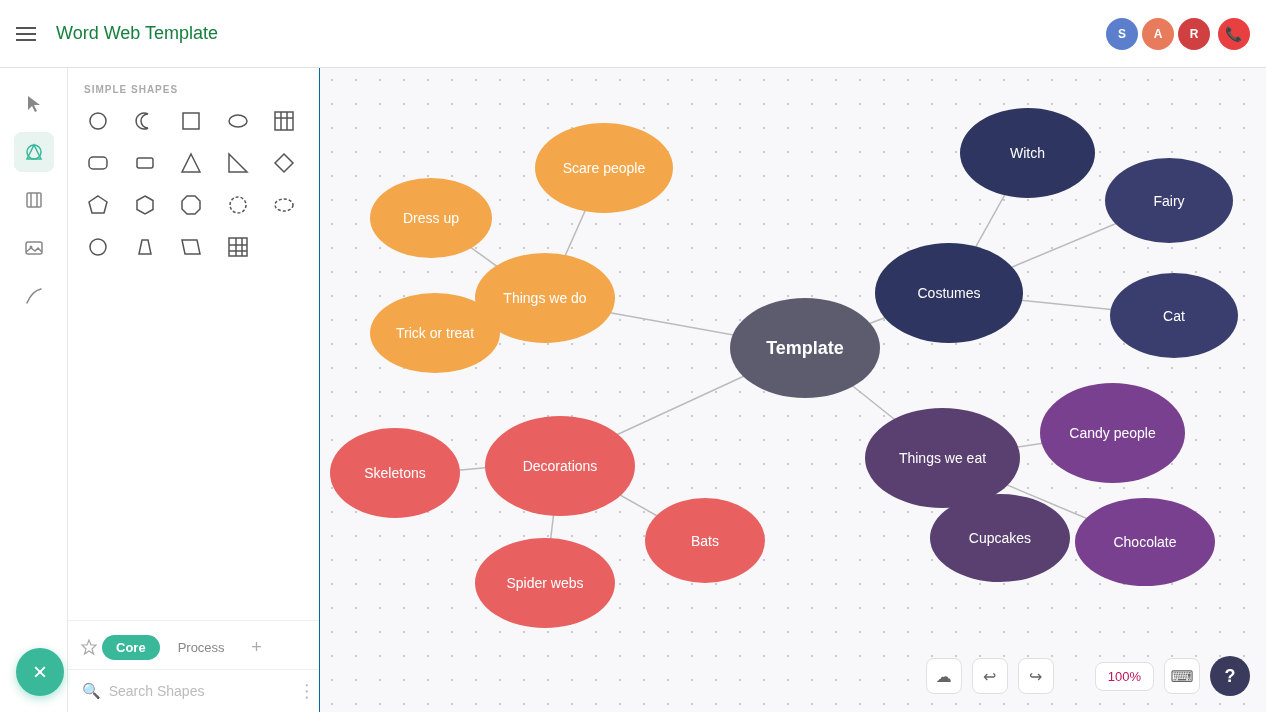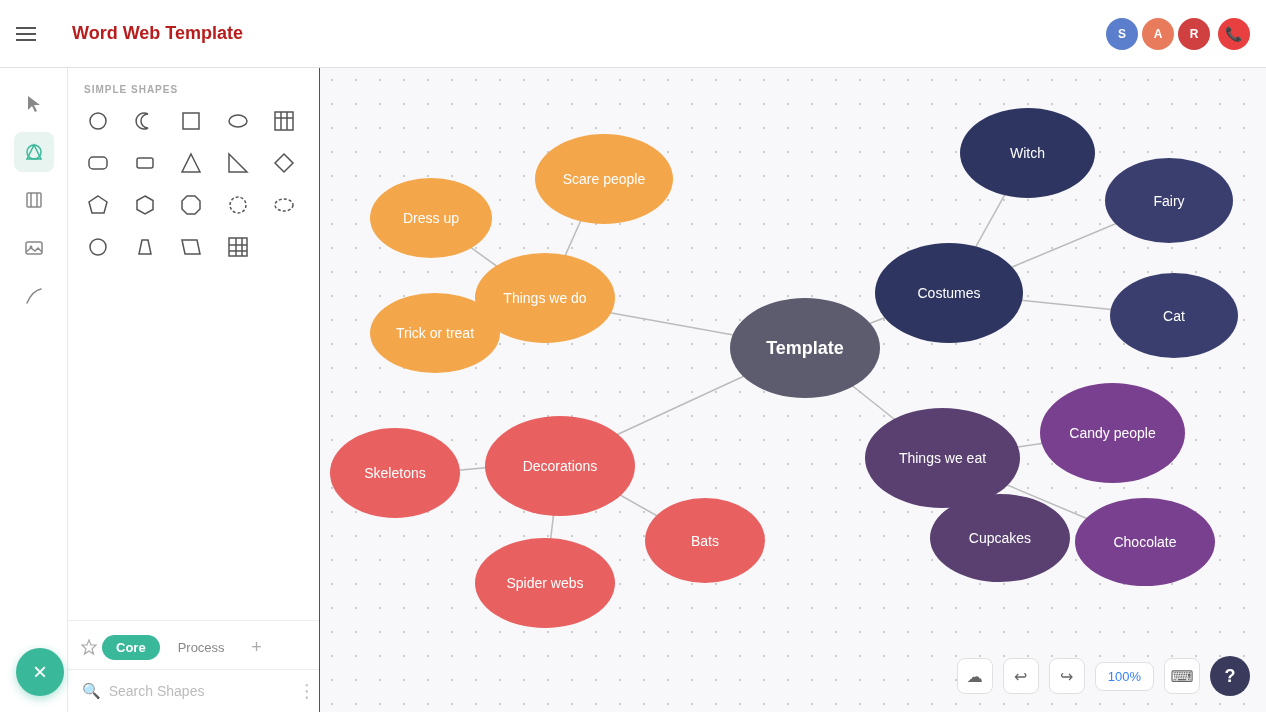--- a/index.html
+++ b/index.html
@@ -6,21 +6,21 @@
     body { width: 1266px; height: 712px; overflow: hidden; font-family: 'Segoe UI', Arial, sans-serif; background: #f5f5f7; }
 
     
     .header {
       position: absolute; top: 0; left: 0; right: 0; height: 68px;
       background: white; border-bottom: 1px solid #e0e0e0;
       display: flex; align-items: center; padding: 0 16px; gap: 16px; z-index: 10;
     }
     .menu-icon { cursor: pointer; display: flex; flex-direction: column; gap: 4px; }
     .menu-icon span { display: block; width: 20px; height: 2px; background: #555; }
-    .title { font-size: 18px; font-weight: 700; color: #b91c1c; margin-left: 20px; }
+    .title { font-size: 18px; font-weight: 400; color: #15803d; margin-left: 4px; }
     .avatars { display: flex; align-items: center; gap: 4px; margin-left: auto; }
     .avatar { width: 32px; height: 32px; border-radius: 50%; display: flex; align-items: center; justify-content: center; font-size: 12px; font-weight: 600; color: white; }
     .av1 { background: #5b7fcc; }
     .av2 { background: #e87b5c; }
     .av3 { background: #d04040; }
     .call-icon { width: 32px; height: 32px; background: #e84040; border-radius: 50%; display: flex; align-items: center; justify-content: center; color: white; font-size: 14px; margin-left: 4px; }
 
     
     .left-toolbar {
       position: absolute; top: 68px; left: 0; bottom: 0; width: 68px;
@@ -103,21 +103,21 @@
       position: absolute; bottom: 16px; right: 16px;
       display: flex; align-items: center; gap: 10px;
     }
     .bottom-btn {
       width: 36px; height: 36px; background: white; border-radius: 8px;
       border: 1px solid #e0e0e0; display: flex; align-items: center; justify-content: center;
       cursor: pointer; color: #666; font-size: 16px;
     }
     .zoom-label {
       background: white; border: 1px solid #e0e0e0; border-radius: 8px;
-      padding: 6px 12px; font-size: 13px; color: #3b82f6;
+      padding: 6px 12px; font-size: 13px; color: #be185d; margin-left: 31px;
     }
     .help-btn {
       width: 40px; height: 40px; background: #3a3a5c; border-radius: 50%;
       display: flex; align-items: center; justify-content: center;
       color: white; font-size: 18px; font-weight: 700; cursor: pointer;
     }
 
     
     .fab {
       position: absolute; bottom: 16px; left: 16px;
@@ -341,21 +341,21 @@
     <line x1="623" y1="390" x2="825" y2="475" stroke="#bbb" stroke-width="1.5"></line>
   </svg>
 
   <div class="node" style="left:410px;top:230px;width:150px;height:100px;background:#5c5c6e;font-size:18px;font-weight:600;">
     <span>Template</span>
   </div>
 
   <div class="node" style="left:155px;top:185px;width:140px;height:90px;background:#f4a64a;">
     <span>Things we do</span>
   </div>
-  <div class="node" style="left:215px;top:66px;width:138px;height:90px;background:#f4a64a;">
+  <div class="node" style="left:215px;top:55px;width:138px;height:90px;background:#f4a64a;">
     <span>Scare people</span>
   </div>
   <div class="node" style="left:50px;top:110px;width:122px;height:80px;background:#f4a64a;">
     <span>Dress up</span>
   </div>
   <div class="node" style="left:50px;top:225px;width:130px;height:80px;background:#f4a64a;">
     <span>Trick or treat</span>
   </div>
 
   <div class="node" style="left:10px;top:360px;width:130px;height:90px;background:#e86060;">

